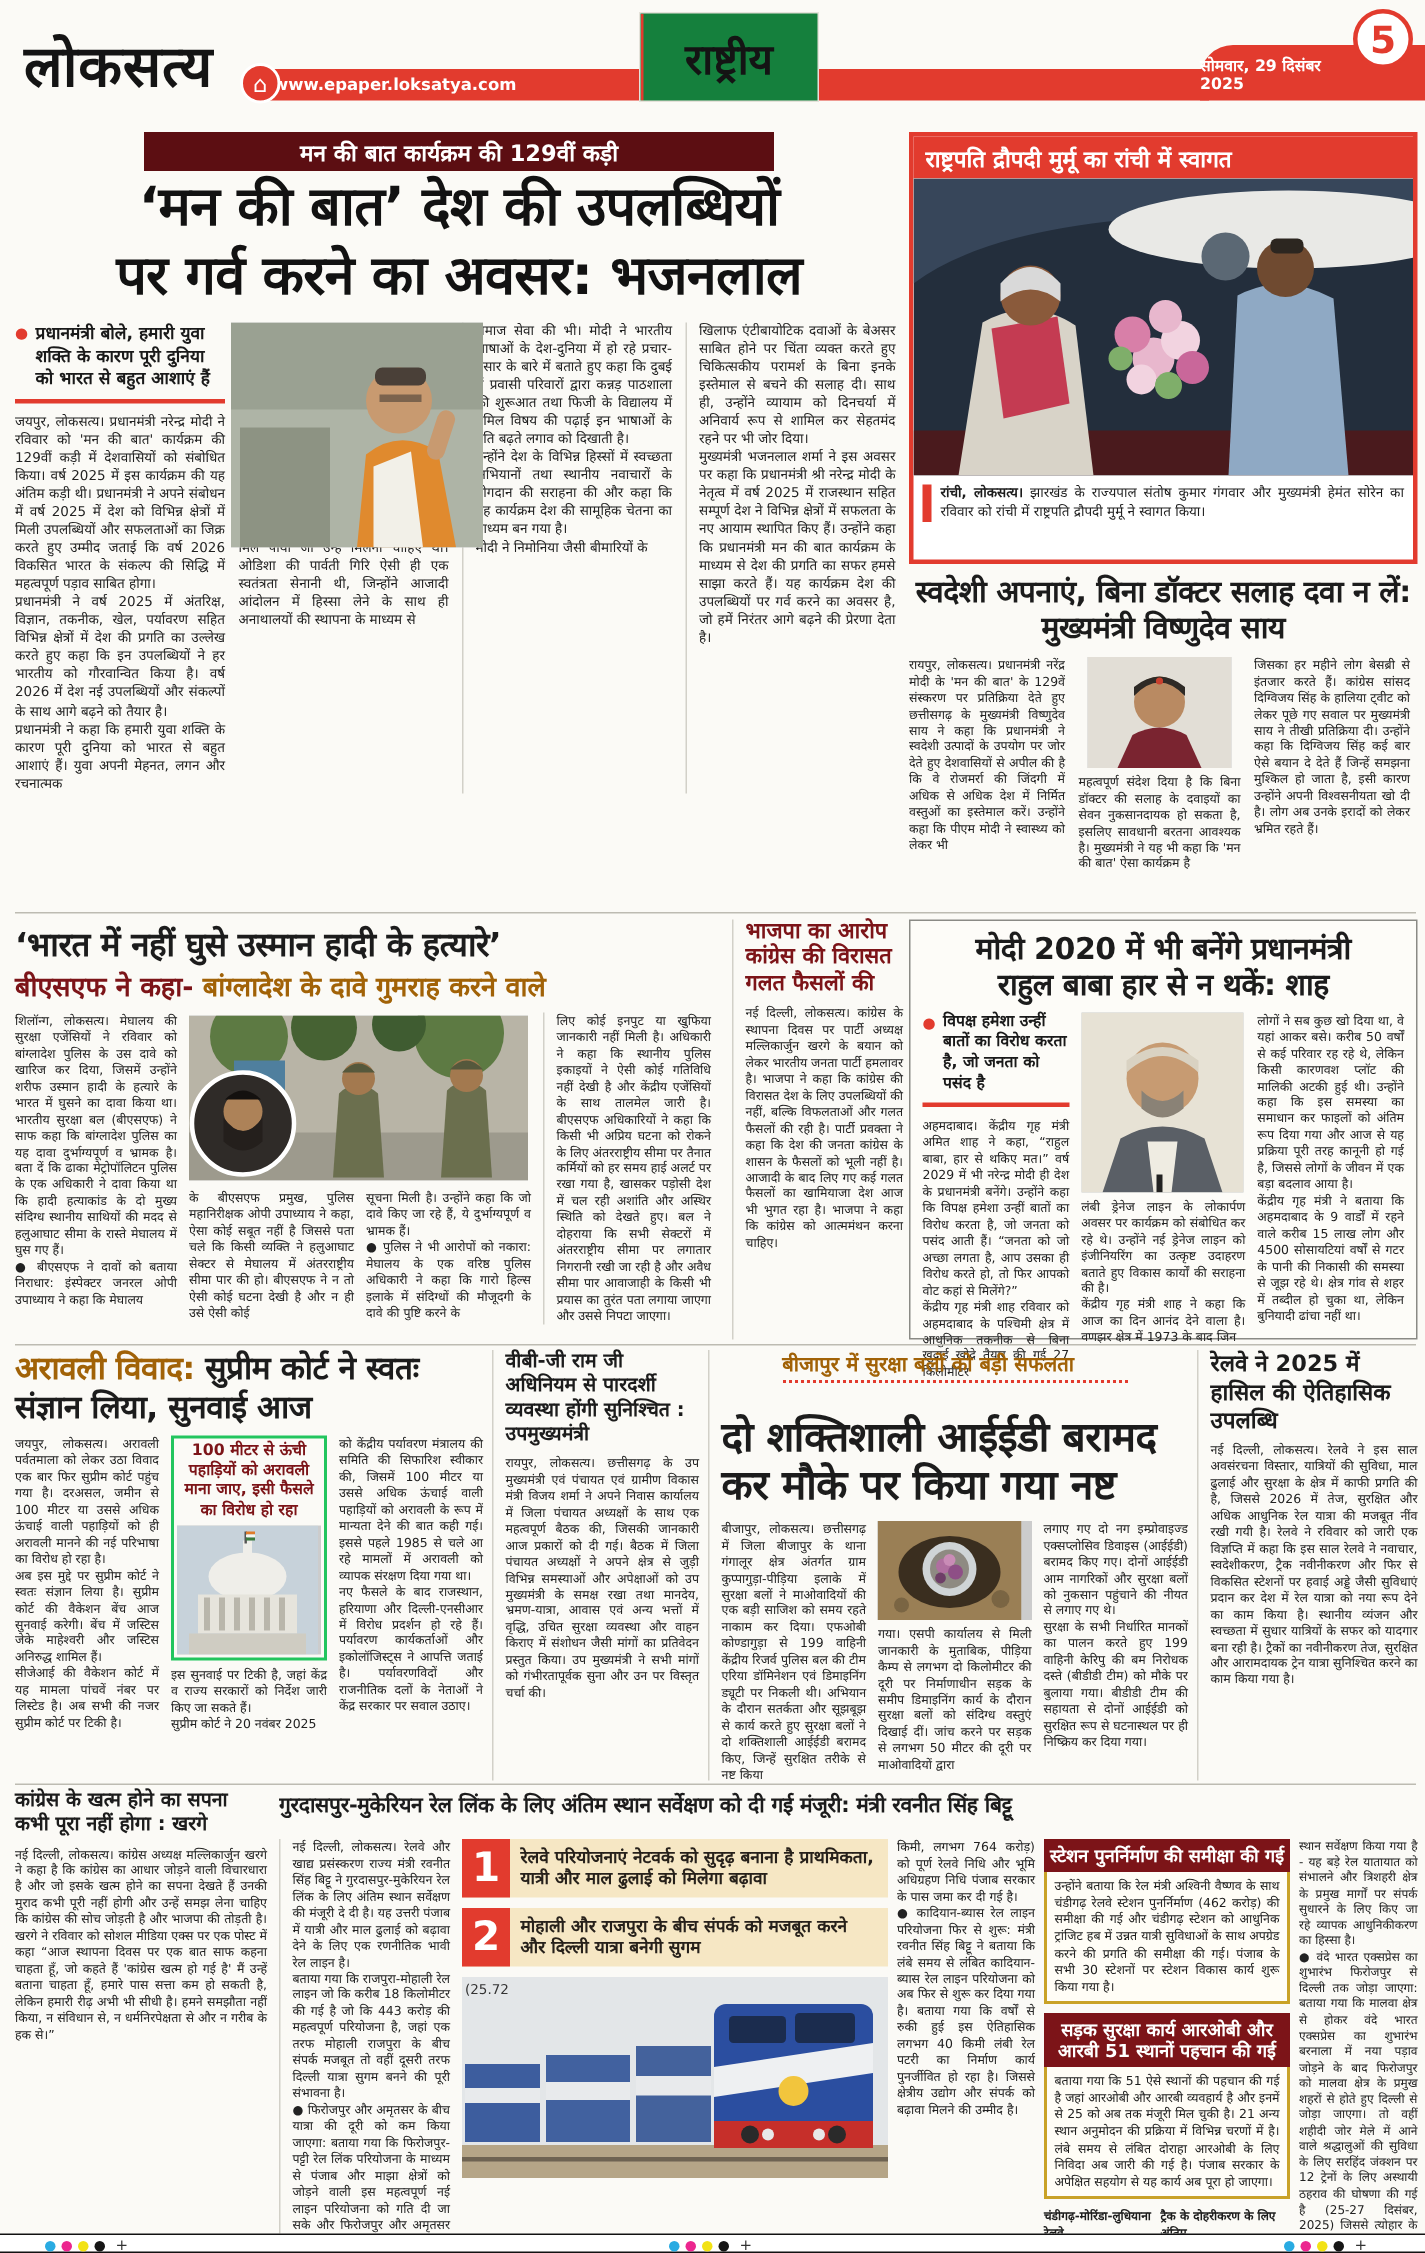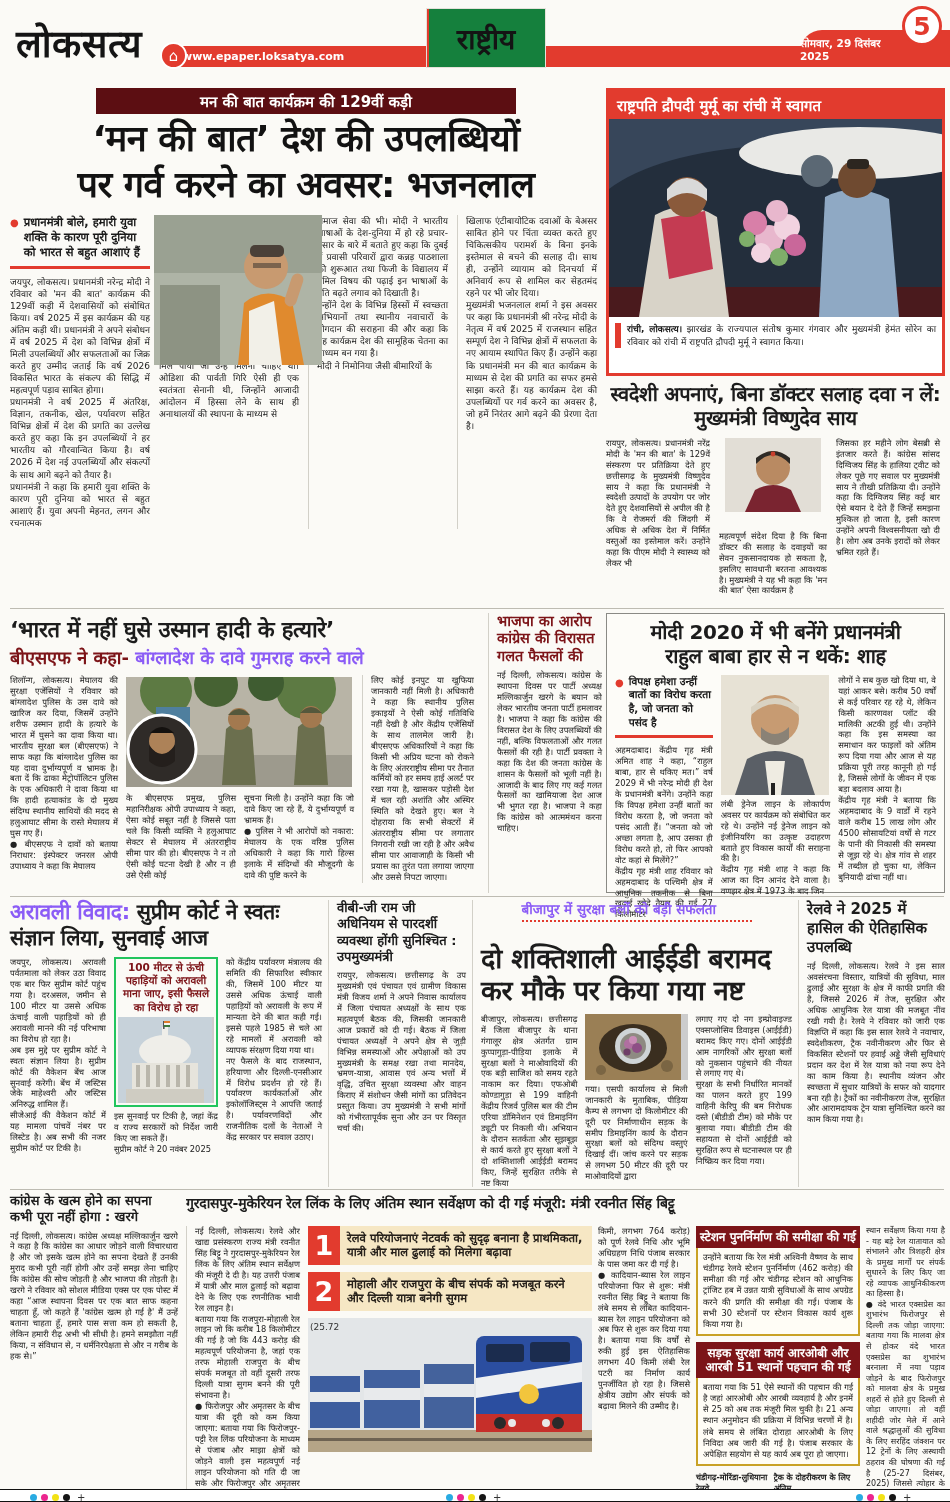--- a/index.html
+++ b/index.html
@@ -3,21 +3,21 @@
 <meta charset="utf-8">
 <style>
   *{margin:0;padding:0;box-sizing:border-box}
   body{background:#e7e5de}
   #page{position:relative;width:950px;height:1502px;margin:0 auto;background:#fbfaf6;
         font-family:"DejaVu Sans",sans-serif;color:#1c1c1c;overflow:hidden}
   .abs{position:absolute}
   .bt{font-size:9px;line-height:1.34;color:#222;text-align:justify;white-space:pre-line}
   .bt83{font-size:8.3px;line-height:1.32;color:#222;text-align:justify;white-space:pre-line}
   .b{font-weight:bold}
-  .red{color:#8b5cf6}.maroon{color:#7c1418}
+  .red{color:#a16207}.maroon{color:#7c1418}
   .cols{display:flex;gap:9px}
   .vr{border-left:1px solid #d2d0c8;padding-left:8px}
   .hrule{position:absolute;left:10px;right:6px;border-top:1px solid #bdbbb2}
   
   .logo{font-size:38px;font-weight:bold;color:#141414;letter-spacing:.5px}
   .redstrip{background:#e23b2e;height:21px}
   .homedot{width:27px;height:27px;border-radius:50%;background:#e23b2e;border:2px solid #fff;
            color:#fff;display:flex;align-items:center;justify-content:center;font-size:15px}
   .web{color:#fff;font-size:11px;font-weight:bold;line-height:21px;padding-left:6px}
   .secbox{background:#15803d;border:1px solid #e5e2da;box-shadow:2px 0 0 #e23b2e inset;
@@ -164,21 +164,21 @@
       <div style="width:108px">
         <div class="phframe" style="width:96px;height:74px;margin:0 auto">
           <svg width="96" height="74" viewBox="0 0 96 74">
             <rect width="96" height="74" fill="#e2ded6"></rect>
             <circle cx="48" cy="30" r="17" fill="#b98a62"></circle>
             <path d="M31 26 Q48 8 65 26 L65 20 Q48 6 31 20 Z" fill="#2e2a26"></path>
             <path d="M20 74 L30 52 Q48 42 66 52 L76 74 Z" fill="#7a2430"></path>
             <circle cx="48" cy="16" r="2.4" fill="#c9402e"></circle>
           </svg>
         </div>
-        <div class="bt83" style="margin-top:19px">महत्वपूर्ण संदेश दिया है कि बिना डॉक्टर की सलाह के दवाइयों का सेवन नुकसानदायक हो सकता है, इसलिए सावधानी बरतना आवश्यक है। मुख्यमंत्री ने यह भी कहा कि 'मन की बात' ऐसा कार्यक्रम है</div>
+        <div class="bt83" style="margin-top:4px">महत्वपूर्ण संदेश दिया है कि बिना डॉक्टर की सलाह के दवाइयों का सेवन नुकसानदायक हो सकता है, इसलिए सावधानी बरतना आवश्यक है। मुख्यमंत्री ने यह भी कहा कि 'मन की बात' ऐसा कार्यक्रम है</div>
       </div>
       <div style="width:104px" class="bt83">जिसका हर महीने लोग बेसब्री से इंतजार करते हैं। कांग्रेस सांसद दिग्विजय सिंह के हालिया ट्वीट को लेकर पूछे गए सवाल पर मुख्यमंत्री साय ने तीखी प्रतिक्रिया दी। उन्होंने कहा कि दिग्विजय सिंह कई बार ऐसे बयान दे देते हैं जिन्हें समझना मुश्किल हो जाता है, इसी कारण उन्होंने अपनी विश्वसनीयता खो दी है। लोग अब उनके इरादों को लेकर भ्रमित रहते हैं।</div>
     </div>
   </div>
 
   <div class="hrule" style="top:608px"></div>
 
   <div class="abs" style="left:10px;top:613px;width:472px;height:280px">
     <div style="font-size:22px;font-weight:bold;letter-spacing:-.3px">‘भारत में नहीं घुसे उस्मान हादी के हत्यारे’</div>
     <div style="font-size:18px;font-weight:bold;margin-top:2px">

